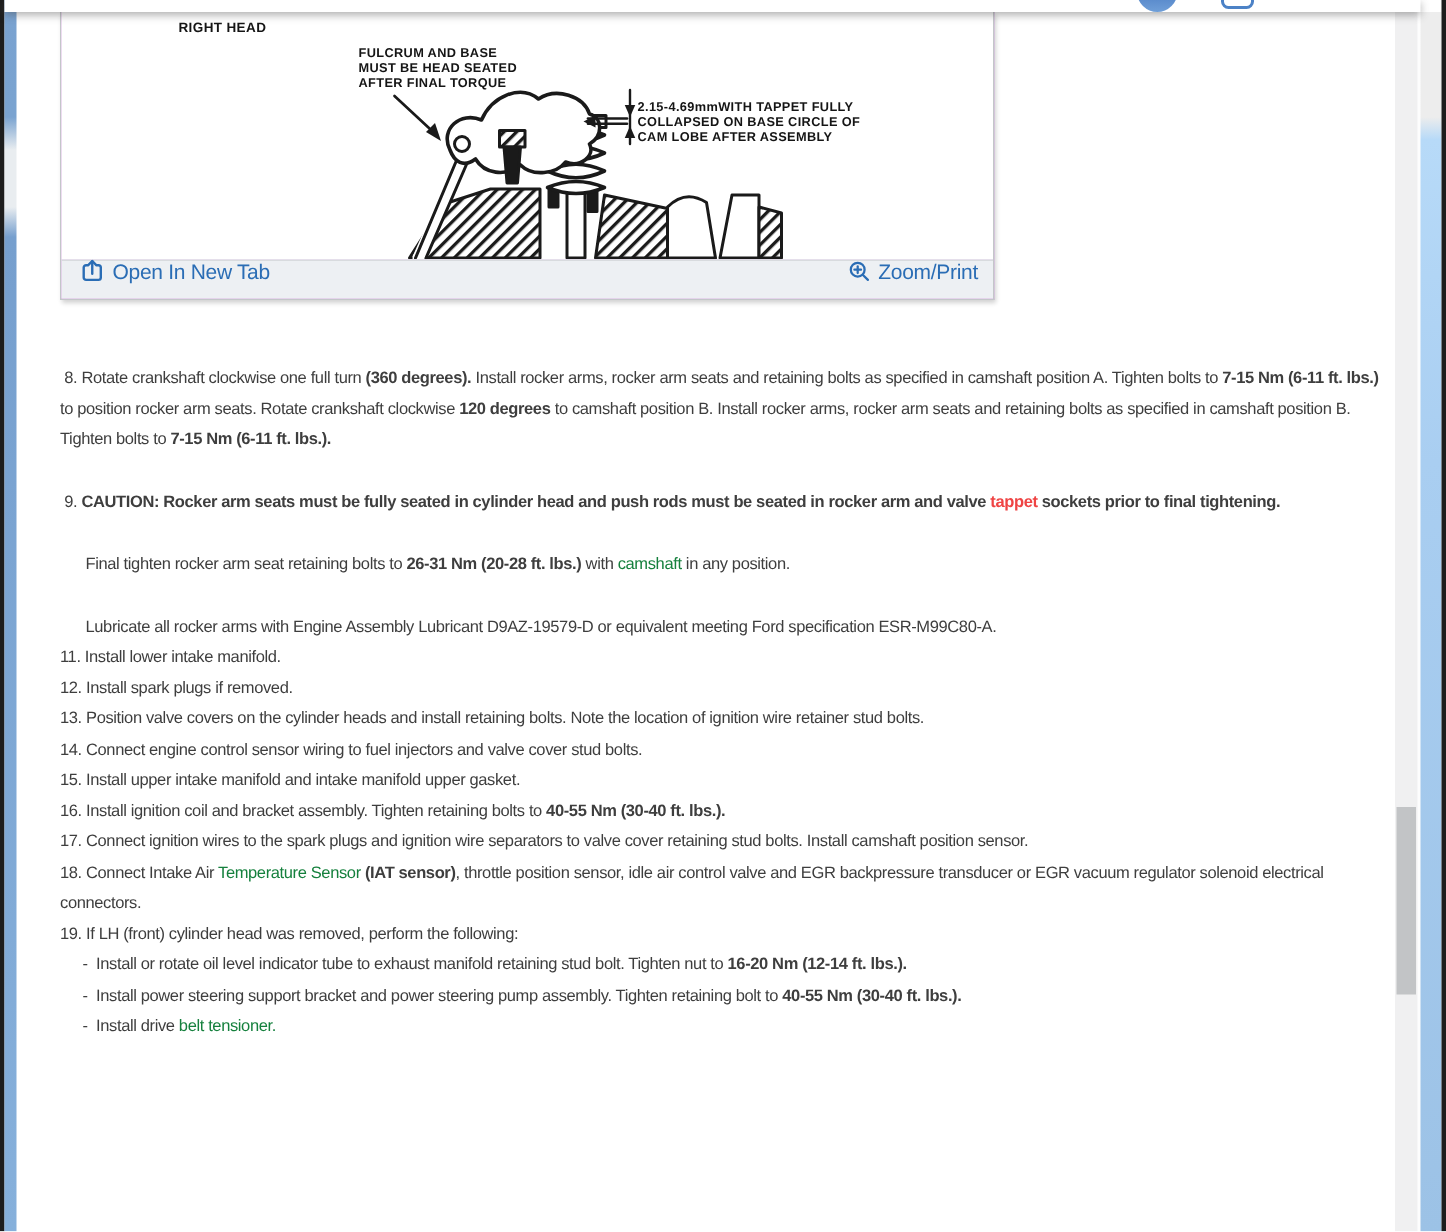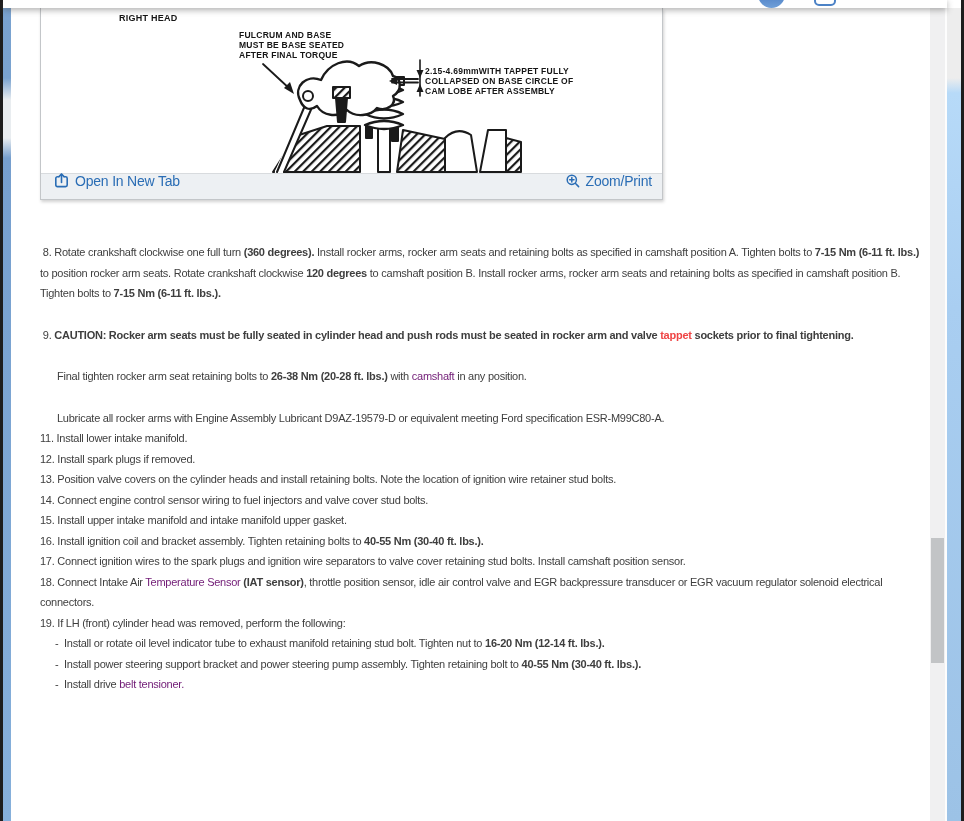--- a/index.html
+++ b/index.html
@@ -48,21 +48,21 @@
   .toolbar-link svg { flex:0 0 auto; }
 
   
   .instructions { position:absolute; left:40px; top:242px; width:880px; color:#3e3e3e;
                   font-size:11px; line-height:20.5px; letter-spacing:-.25px; z-index:1; }
   .blk { white-space:pre-wrap; }
   .blk.mt { margin-top:21px; }
   .blk.indent { padding-left:17px; }
   .blk.bullet { padding-left:15px; }
   .bold { font-weight:700; }
-  a.link { color:#701a75; text-decoration:none; cursor:pointer; }
+  a.link { color:#15803d; text-decoration:none; cursor:pointer; }
   a.link.bold { color:#ef4444; }
 </style>
 </head>
 <body>
 
 <div class="stage">
 
   <div class="edge-left-dark"></div>
   <div class="edge-left-blue"></div>
   <div class="edge-right-gap"></div>
@@ -124,21 +124,21 @@
           <line x1="351" y1="74.5" x2="377" y2="74.5" stroke-width="1.8"></line>
           <polygon points="348,73 356,69 356,77" fill="#1a1a1a" stroke="none"></polygon>
           <line x1="379" y1="52" x2="379" y2="88" stroke-width="1.6"></line>
           <polygon points="379,70 375.5,62 382.5,62" fill="#1a1a1a" stroke="none"></polygon>
           <polygon points="379,76 375.5,84 382.5,84" fill="#1a1a1a" stroke="none"></polygon>
         </g>
       </svg>
       <div class="fig-label lbl-right-head">RIGHT HEAD</div>
       <div class="fig-label lbl-fulcrum-note">
         <div>FULCRUM AND BASE</div>
-        <div>MUST BE BASE SEATED</div>
+        <div>MUST BE HEAD SEATED</div>
         <div>AFTER FINAL TORQUE</div>
       </div>
       <div class="fig-label lbl-tappet-note">
         <div>2.15-4.69mmWITH TAPPET FULLY</div>
         <div>COLLAPSED ON BASE CIRCLE OF</div>
         <div>CAM LOBE AFTER ASSEMBLY</div>
       </div>
     </div>
 
     <div class="figure-toolbar">
@@ -162,21 +162,21 @@
           </g>
         </svg>
         <span>Zoom/Print</span>
       </a>
     </div>
   </div>
 
   <div class="instructions">
       <div class="blk"><span>&nbsp;8. Rotate crankshaft clockwise one full turn </span><span class="bold">(360 degrees).</span><span> Install rocker arms, rocker arm seats and retaining bolts as specified in camshaft position A. Tighten bolts to </span><span class="bold">7-15 Nm (6-11 ft. lbs.)</span><span> to position rocker arm seats. Rotate crankshaft clockwise </span><span class="bold">120 degrees</span><span> to camshaft position B. Install rocker arms, rocker arm seats and retaining bolts as specified in camshaft position B. Tighten bolts to </span><span class="bold">7-15 Nm (6-11 ft. lbs.).</span></div>
       <div class="blk mt"><span>&nbsp;9. </span><span class="bold">CAUTION: Rocker arm seats must be fully seated in cylinder head and push rods must be seated in rocker arm and valve </span><a class="link bold">tappet</a><span class="bold"> sockets prior to final tightening.</span></div>
-      <div class="blk mt indent"><span>Final tighten rocker arm seat retaining bolts to </span><span class="bold">26-38 Nm (20-28 ft. lbs.)</span><span> with </span><a class="link">camshaft</a><span> in any position.</span></div>
+      <div class="blk mt indent"><span>Final tighten rocker arm seat retaining bolts to </span><span class="bold">26-31 Nm (20-28 ft. lbs.)</span><span> with </span><a class="link">camshaft</a><span> in any position.</span></div>
       <div class="blk mt indent"><span>Lubricate all rocker arms with Engine Assembly Lubricant D9AZ-19579-D or equivalent meeting Ford specification ESR-M99C80-A.</span></div>
       <div class="blk"><span>11. Install lower intake manifold.</span></div>
       <div class="blk"><span>12. Install spark plugs if removed.</span></div>
       <div class="blk"><span>13. Position valve covers on the cylinder heads and install retaining bolts. Note the location of ignition wire retainer stud bolts.</span></div>
       <div class="blk"><span>14. Connect engine control sensor wiring to fuel injectors and valve cover stud bolts.</span></div>
       <div class="blk"><span>15. Install upper intake manifold and intake manifold upper gasket.</span></div>
       <div class="blk"><span>16. Install ignition coil and bracket assembly. Tighten retaining bolts to </span><span class="bold">40-55 Nm (30-40 ft. lbs.).</span></div>
       <div class="blk"><span>17. Connect ignition wires to the spark plugs and ignition wire separators to valve cover retaining stud bolts. Install camshaft position sensor.</span></div>
       <div class="blk"><span>18. Connect Intake Air </span><a class="link">Temperature Sensor</a><span> </span><span class="bold">(IAT sensor)</span><span>, throttle position sensor, idle air control valve and EGR backpressure transducer or EGR vacuum regulator solenoid electrical connectors.</span></div>
       <div class="blk"><span>19. If LH (front) cylinder head was removed, perform the following:</span></div>

